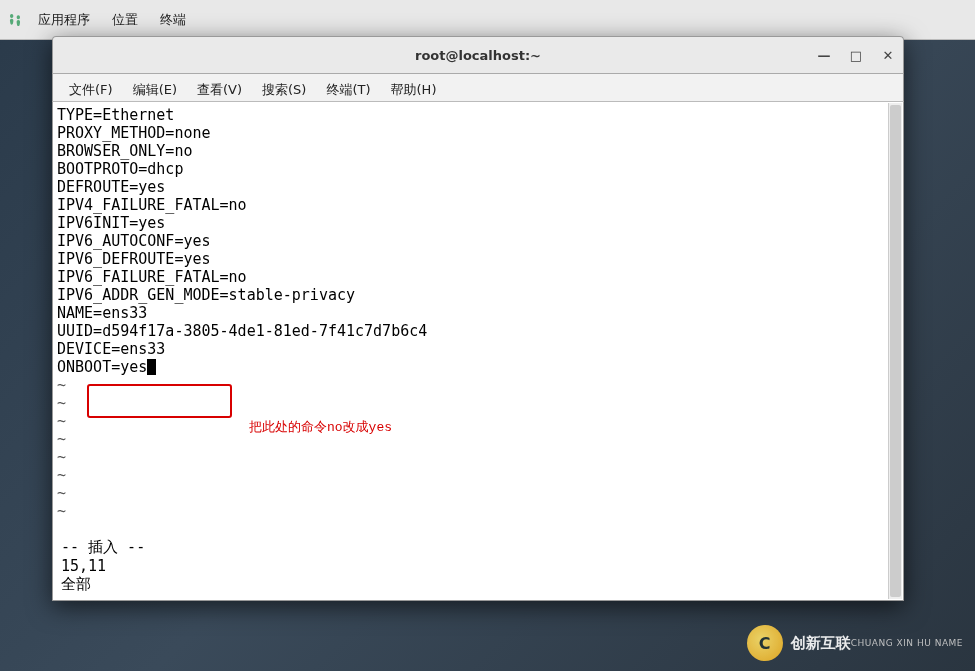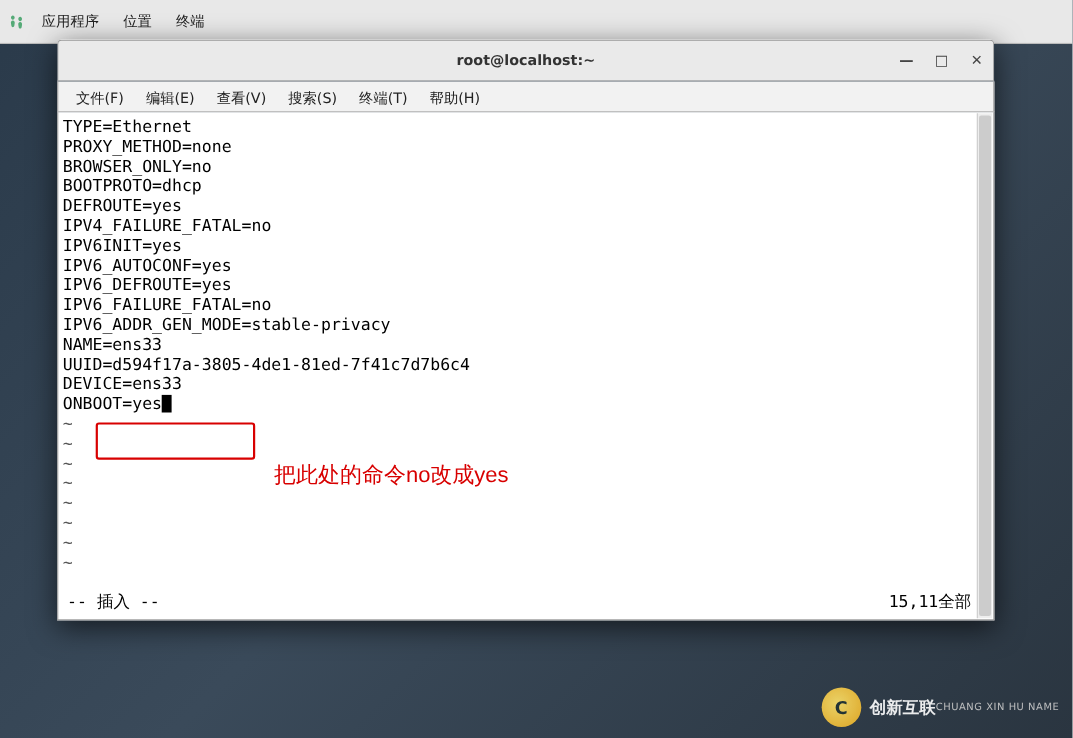--- a/index.html
+++ b/index.html
@@ -96,20 +96,21 @@
       background: #000;
       vertical-align: text-bottom;
       margin-bottom: 1px;
     }
     .status-line {
       display: flex;
       font-family: "DejaVu Sans Mono", monospace;
       font-size: 15px;
       padding: 0 4px 2px 4px;
       color: #000;
+      flex-direction: column;
     }
     .status-left { flex: 0 0 auto; }
     .status-spacer { flex: 1; }
     .status-pos { }
     .scrollbar {
       position: absolute;
       right: 1px;
       top: 1px;
       bottom: 1px;
       width: 14px;
@@ -127,22 +128,22 @@
       top: 348px;
       width: 145px;
       height: 34px;
       pointer-events: none;
     }
     .annotation {
       position: absolute;
       left: 197px;
       top: 382px;
       color: #d80000;
-      font-size: 20px;
-      font-family: Liberation Sans, sans-serif;
+      font-size: 13px;
+      font-family: Liberation Mono, monospace;
     }
     .watermark {
       position: absolute;
       right: 12px;
       bottom: 10px;
       display: flex;
       align-items: center;
       gap: 8px;
       color: #fff;
       opacity: 0.9;

